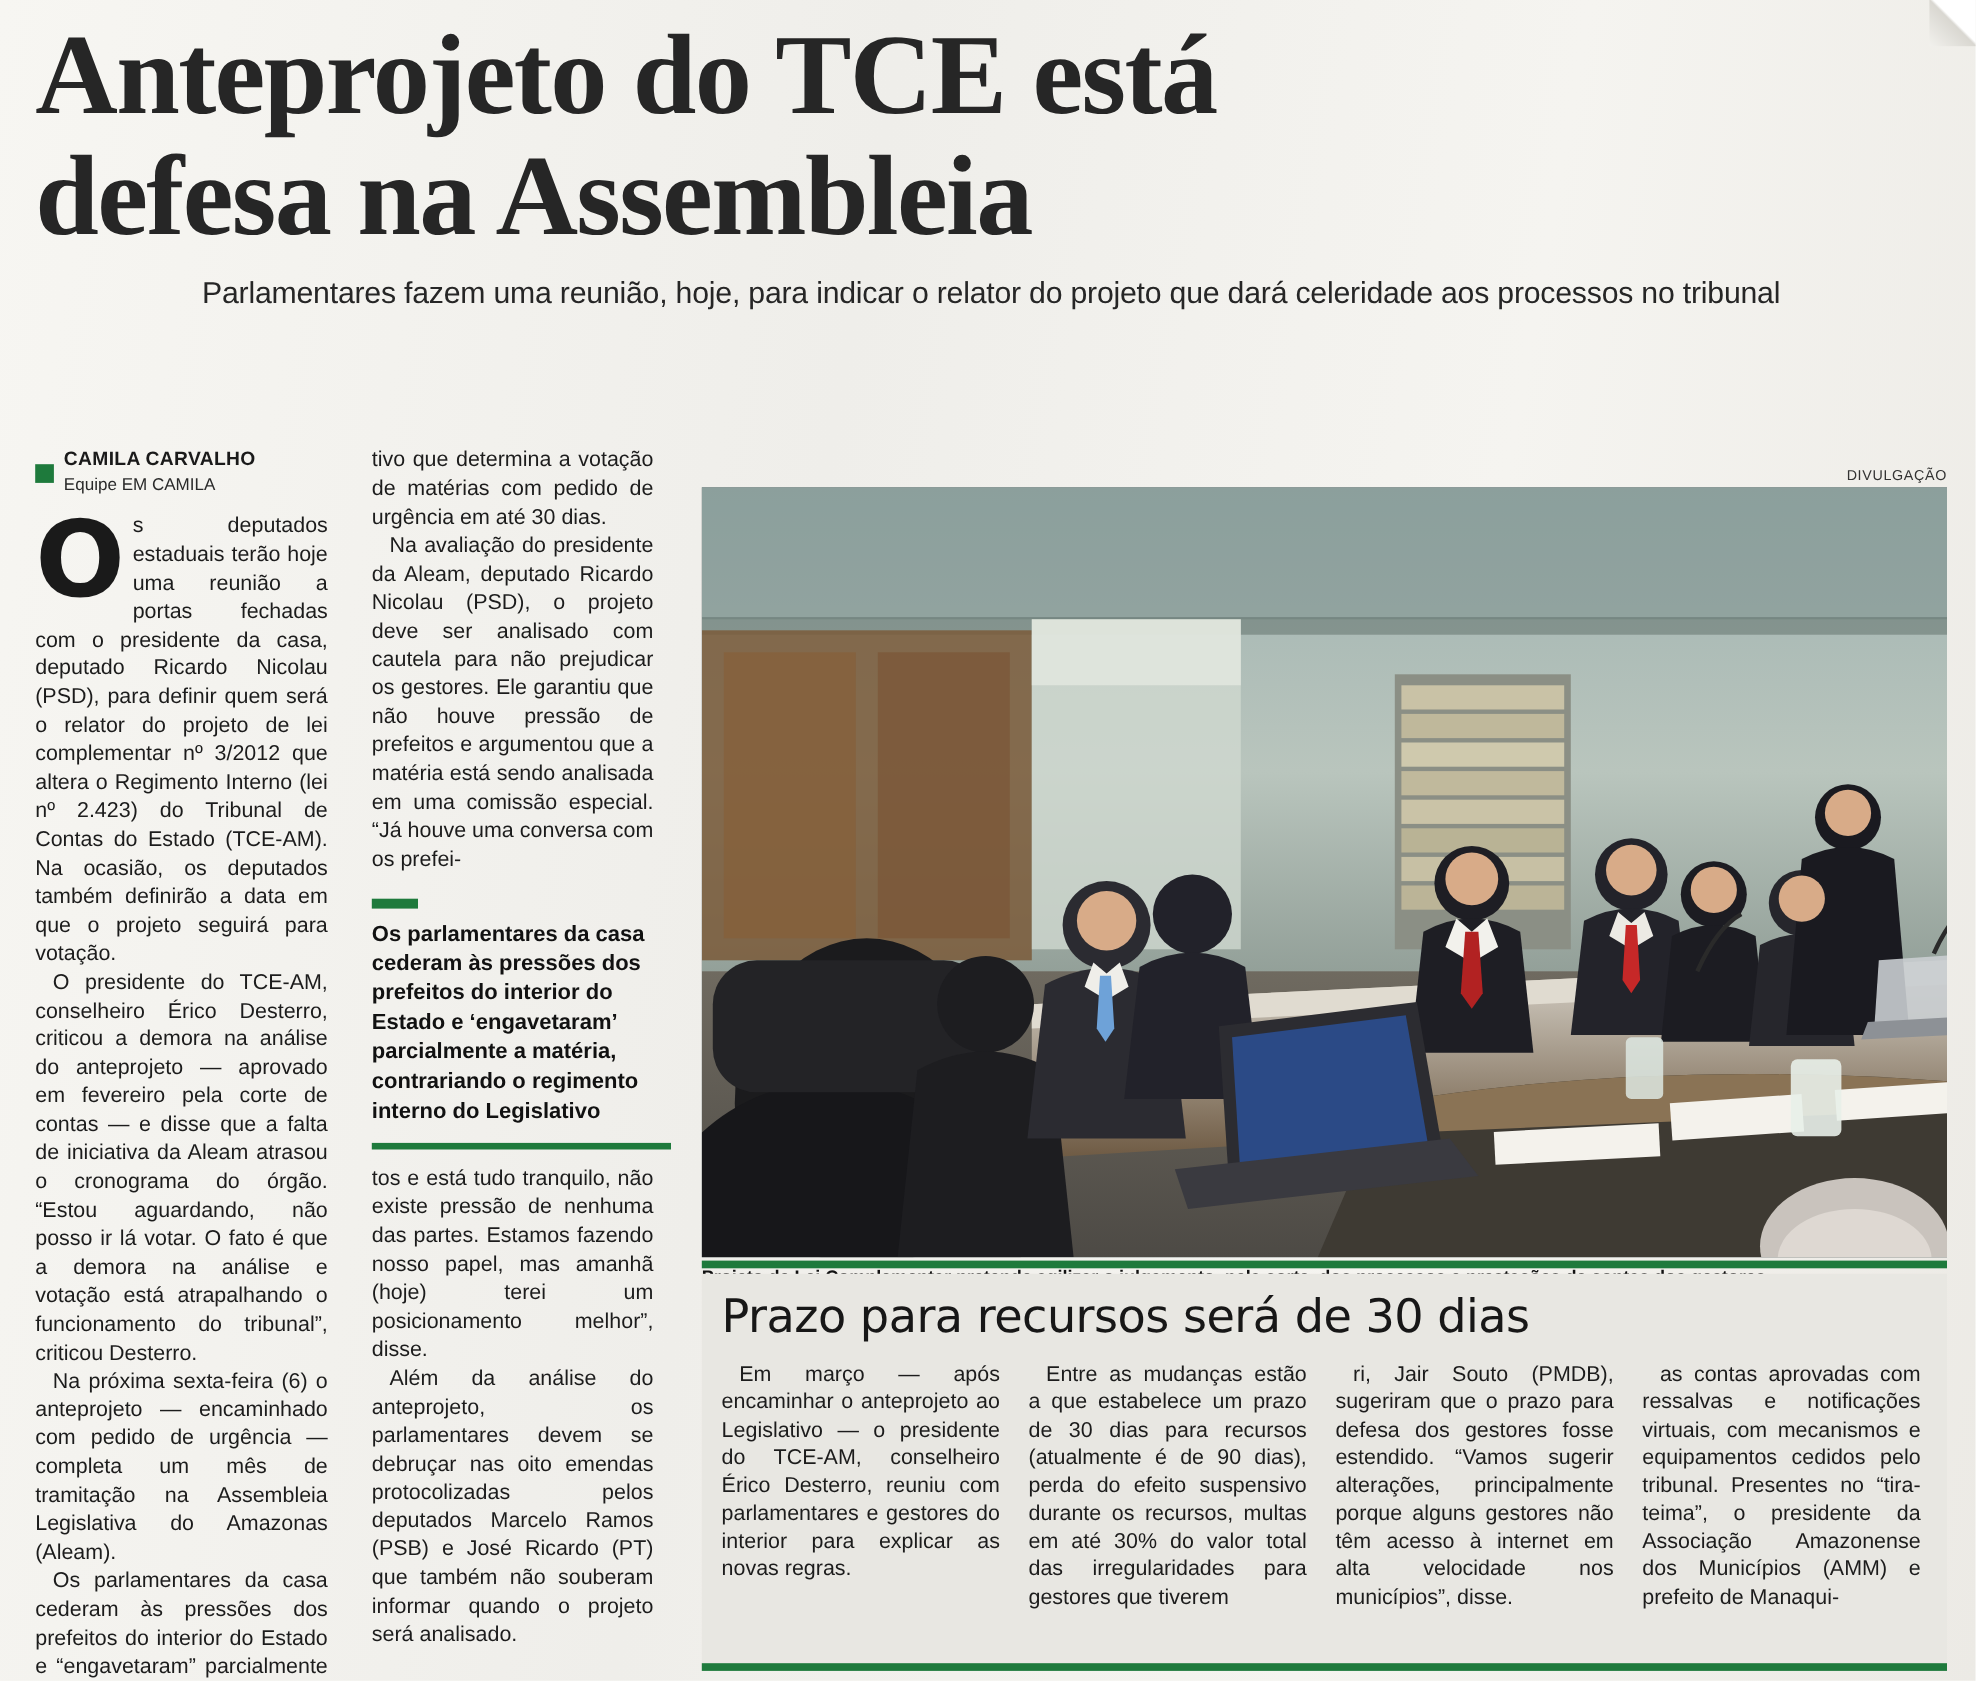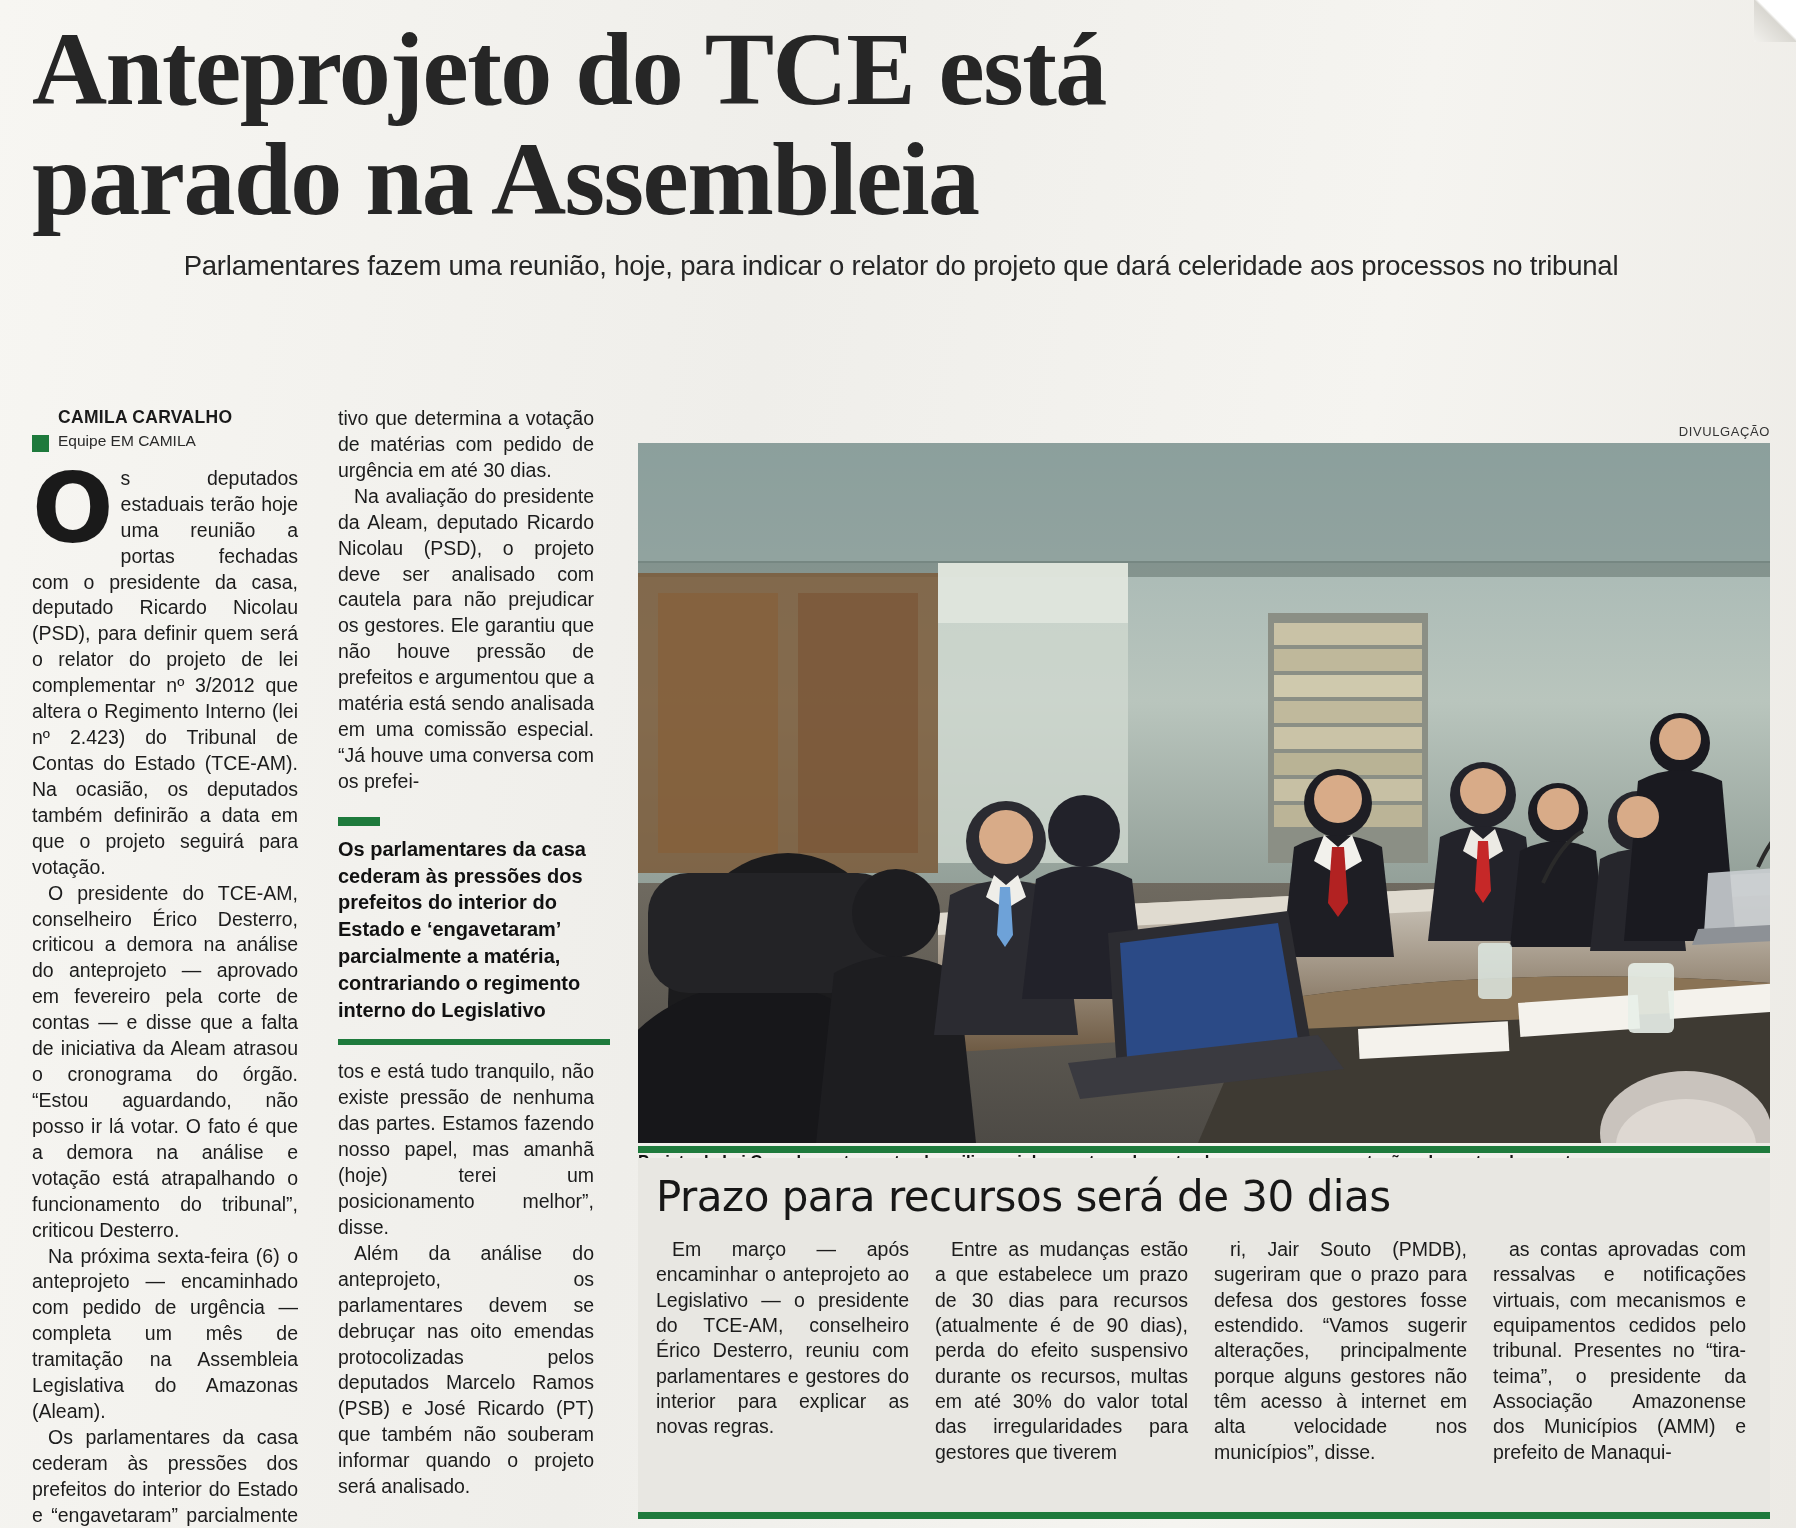--- a/index.html
+++ b/index.html
@@ -75,21 +75,21 @@
     margin: 0 16px 0 0;
     text-indent: 16px;
   }
   .col p.first { text-indent: 0; }
 
   #col1 { left: 6px;   width: 282px; }
   #col2 { left: 312px; width: 272px; }
 
   .byline {
     display: flex;
-    align-items: flex-end;
+    align-items: center;
     gap: 9px;
     margin-bottom: 14px;
   }
   .byline-square {
     width: 17px;
     height: 17px;
     background: #1e7a3c;
     margin-top: 3px;
     flex: 0 0 auto;
   }
@@ -238,21 +238,21 @@
 </style>
 </head>
 <body>
 
 <div class="page">
   <div class="fold"></div>
   <div class="inner">
 
     <h1 class="headline">
       <span class="l1">Anteprojeto do TCE está</span>
-      <span class="l2">parado na Assembleia</span>
+      <span class="l2">defesa na Assembleia</span>
     </h1>
 
     <div class="subhead">Parlamentares fazem uma reunião, hoje, para indicar o relator do projeto que dará celeridade aos processos no tribunal</div>
 
     <div class="body-area">
 
       <div class="col" id="col1">
         <div class="byline">
           <div class="byline-square"></div>
           <div>

